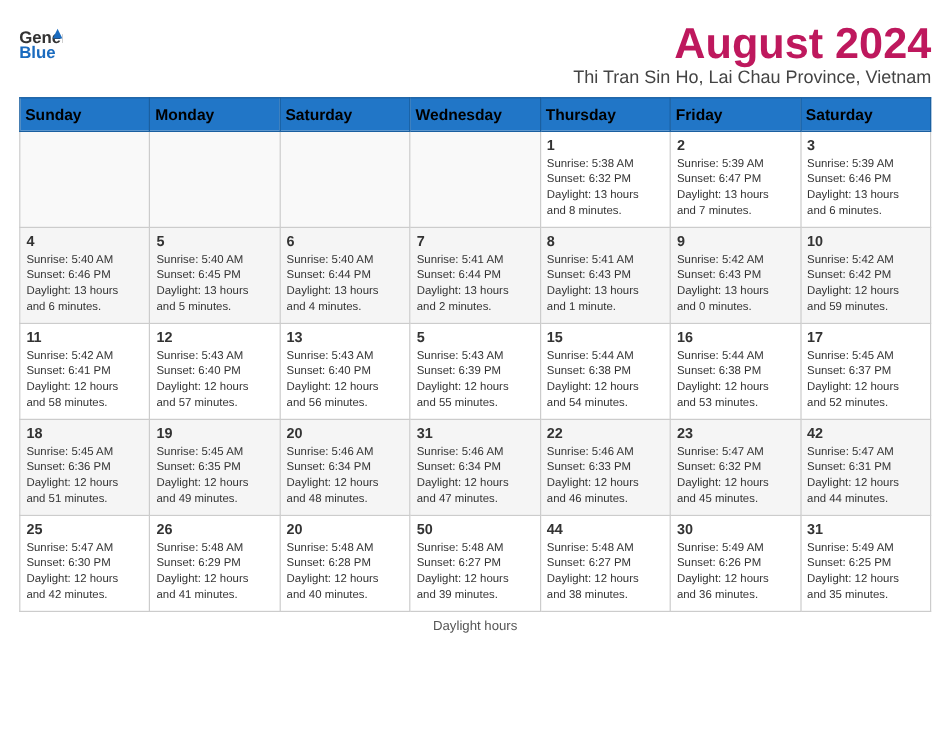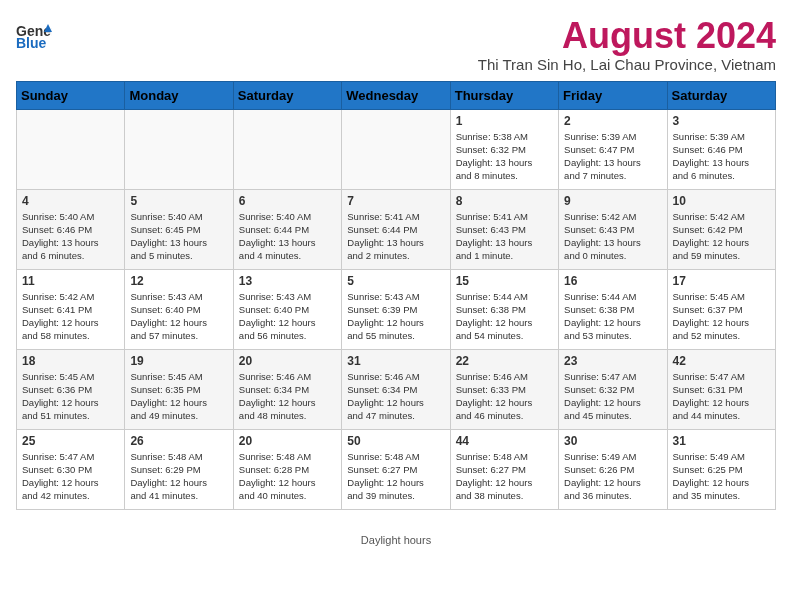--- a/index.html
+++ b/index.html
@@ -66,21 +66,21 @@
       color: #333;
       display: block;
       margin-bottom: 2px;
     }
     .day-info {
       font-size: 9.5px;
       color: #333;
       line-height: 1.4;
     }
     .footer-note {
-      margin-top: 24px;
+      margin-top: 6px;
       font-size: 11px;
       color: #555;
       text-align: center;
     }
     tr:nth-child(even) td {
       background-color: #f5f5f5;
     }
     tr:nth-child(odd) td {
       background-color: #ffffff;
     }

